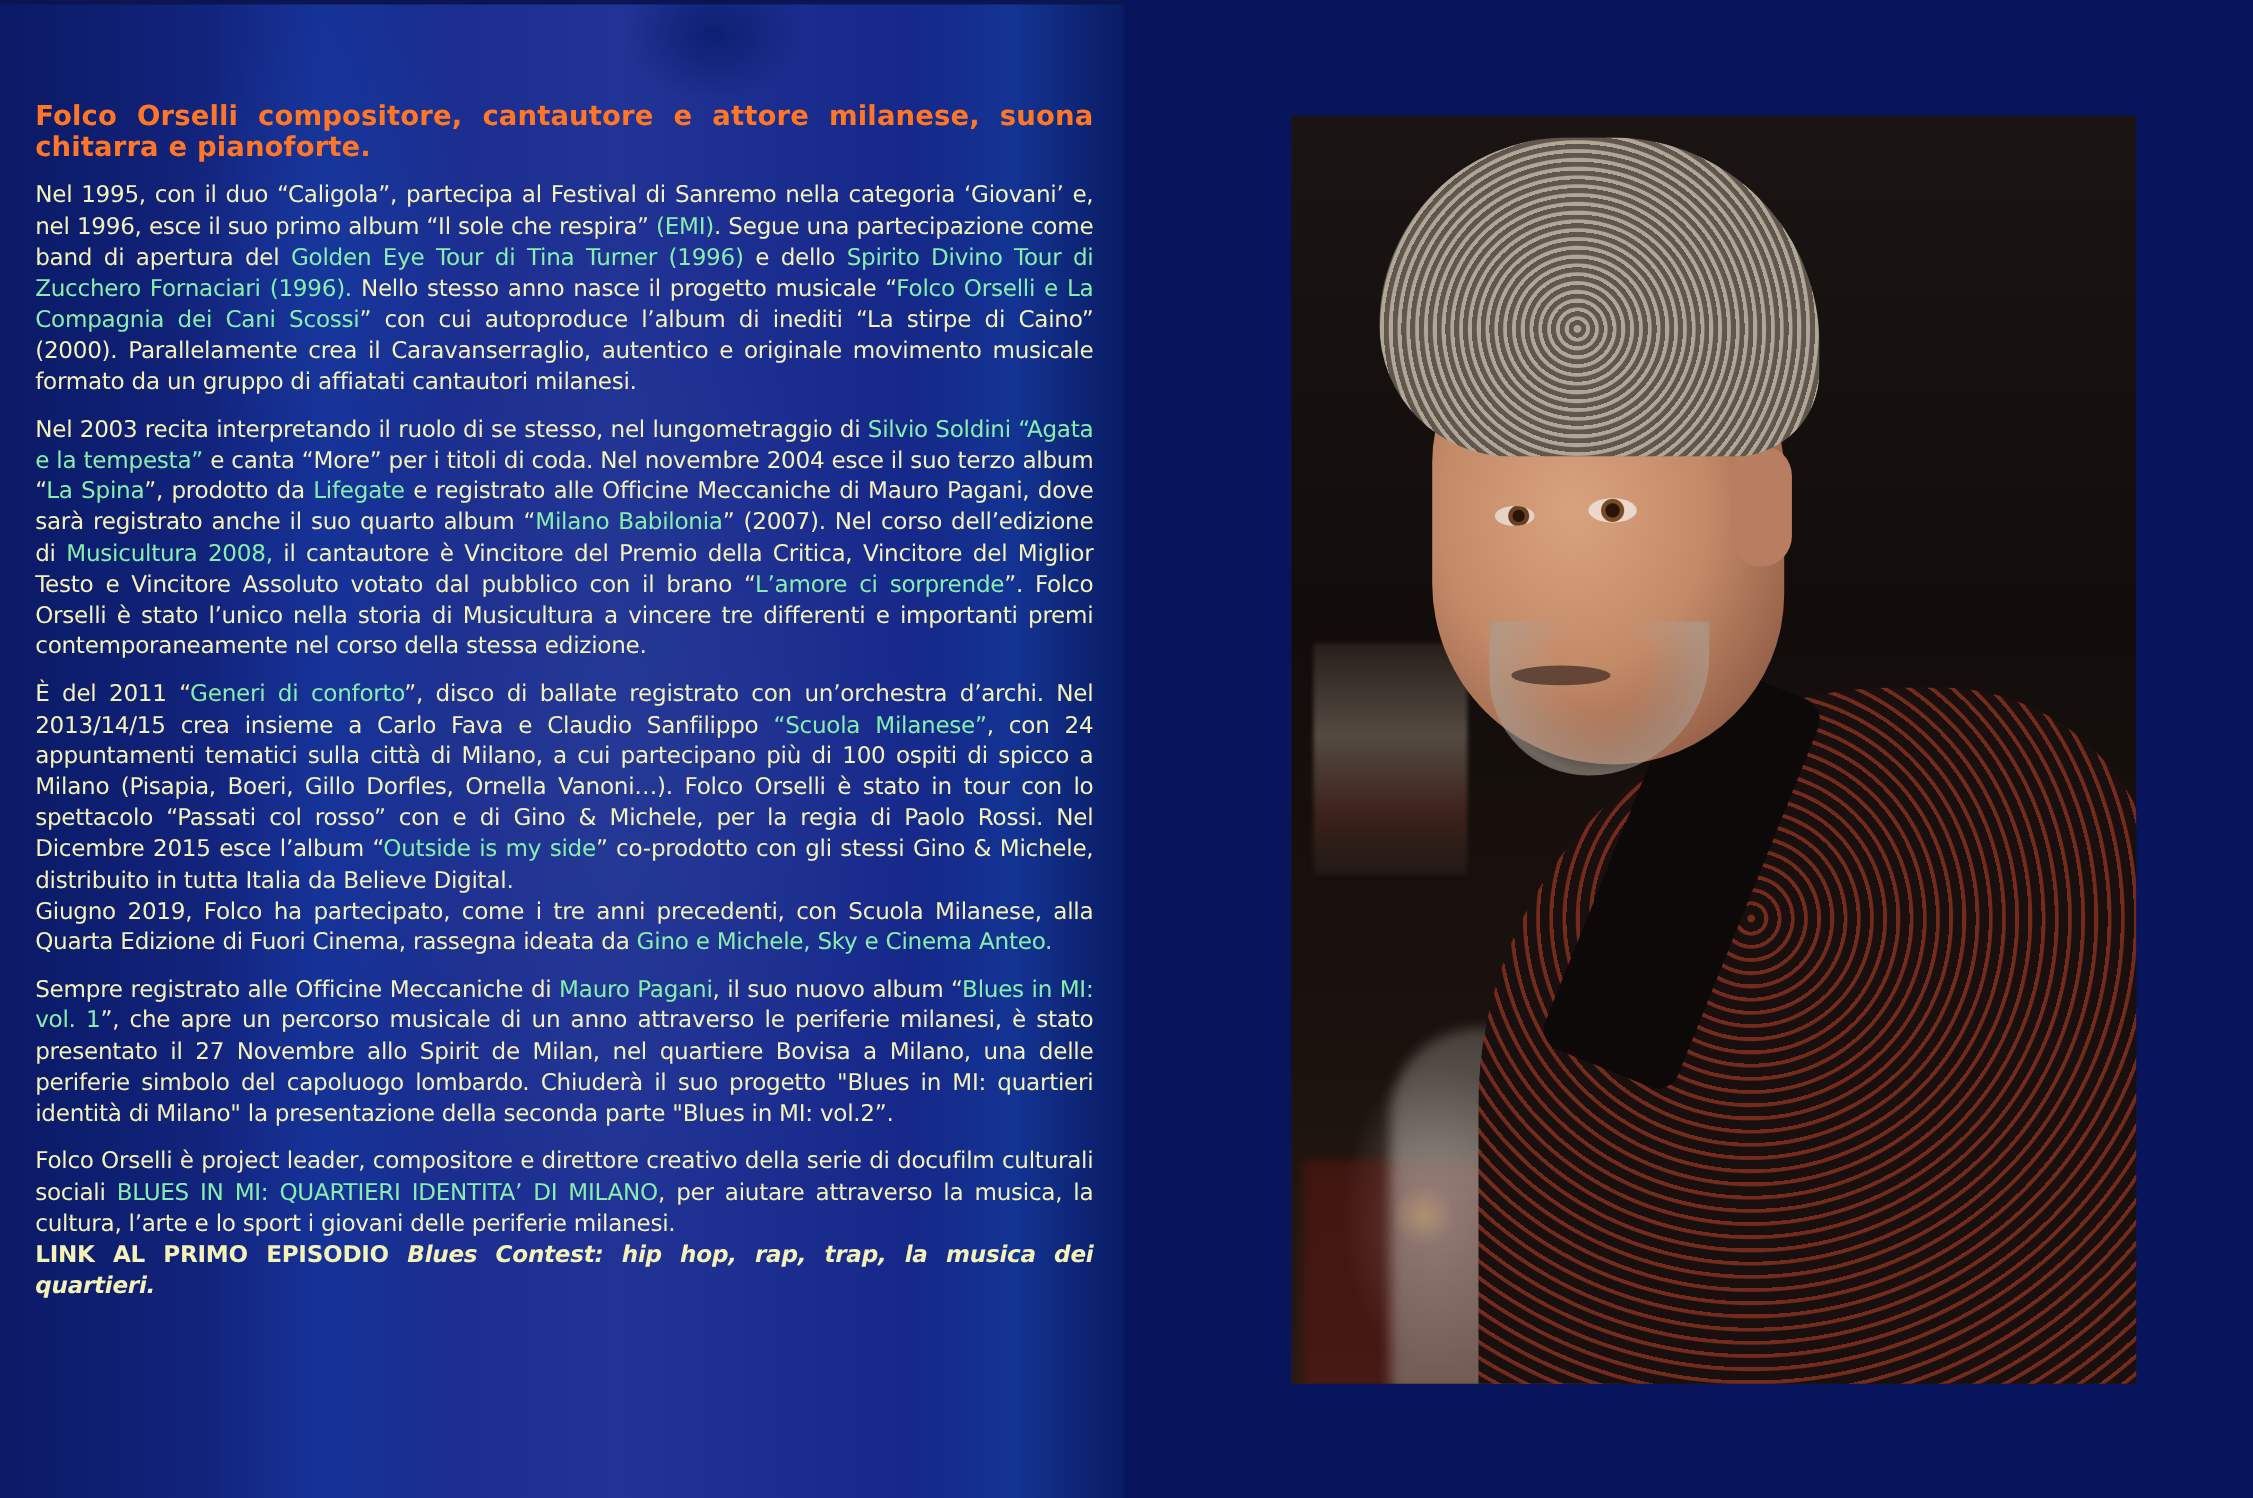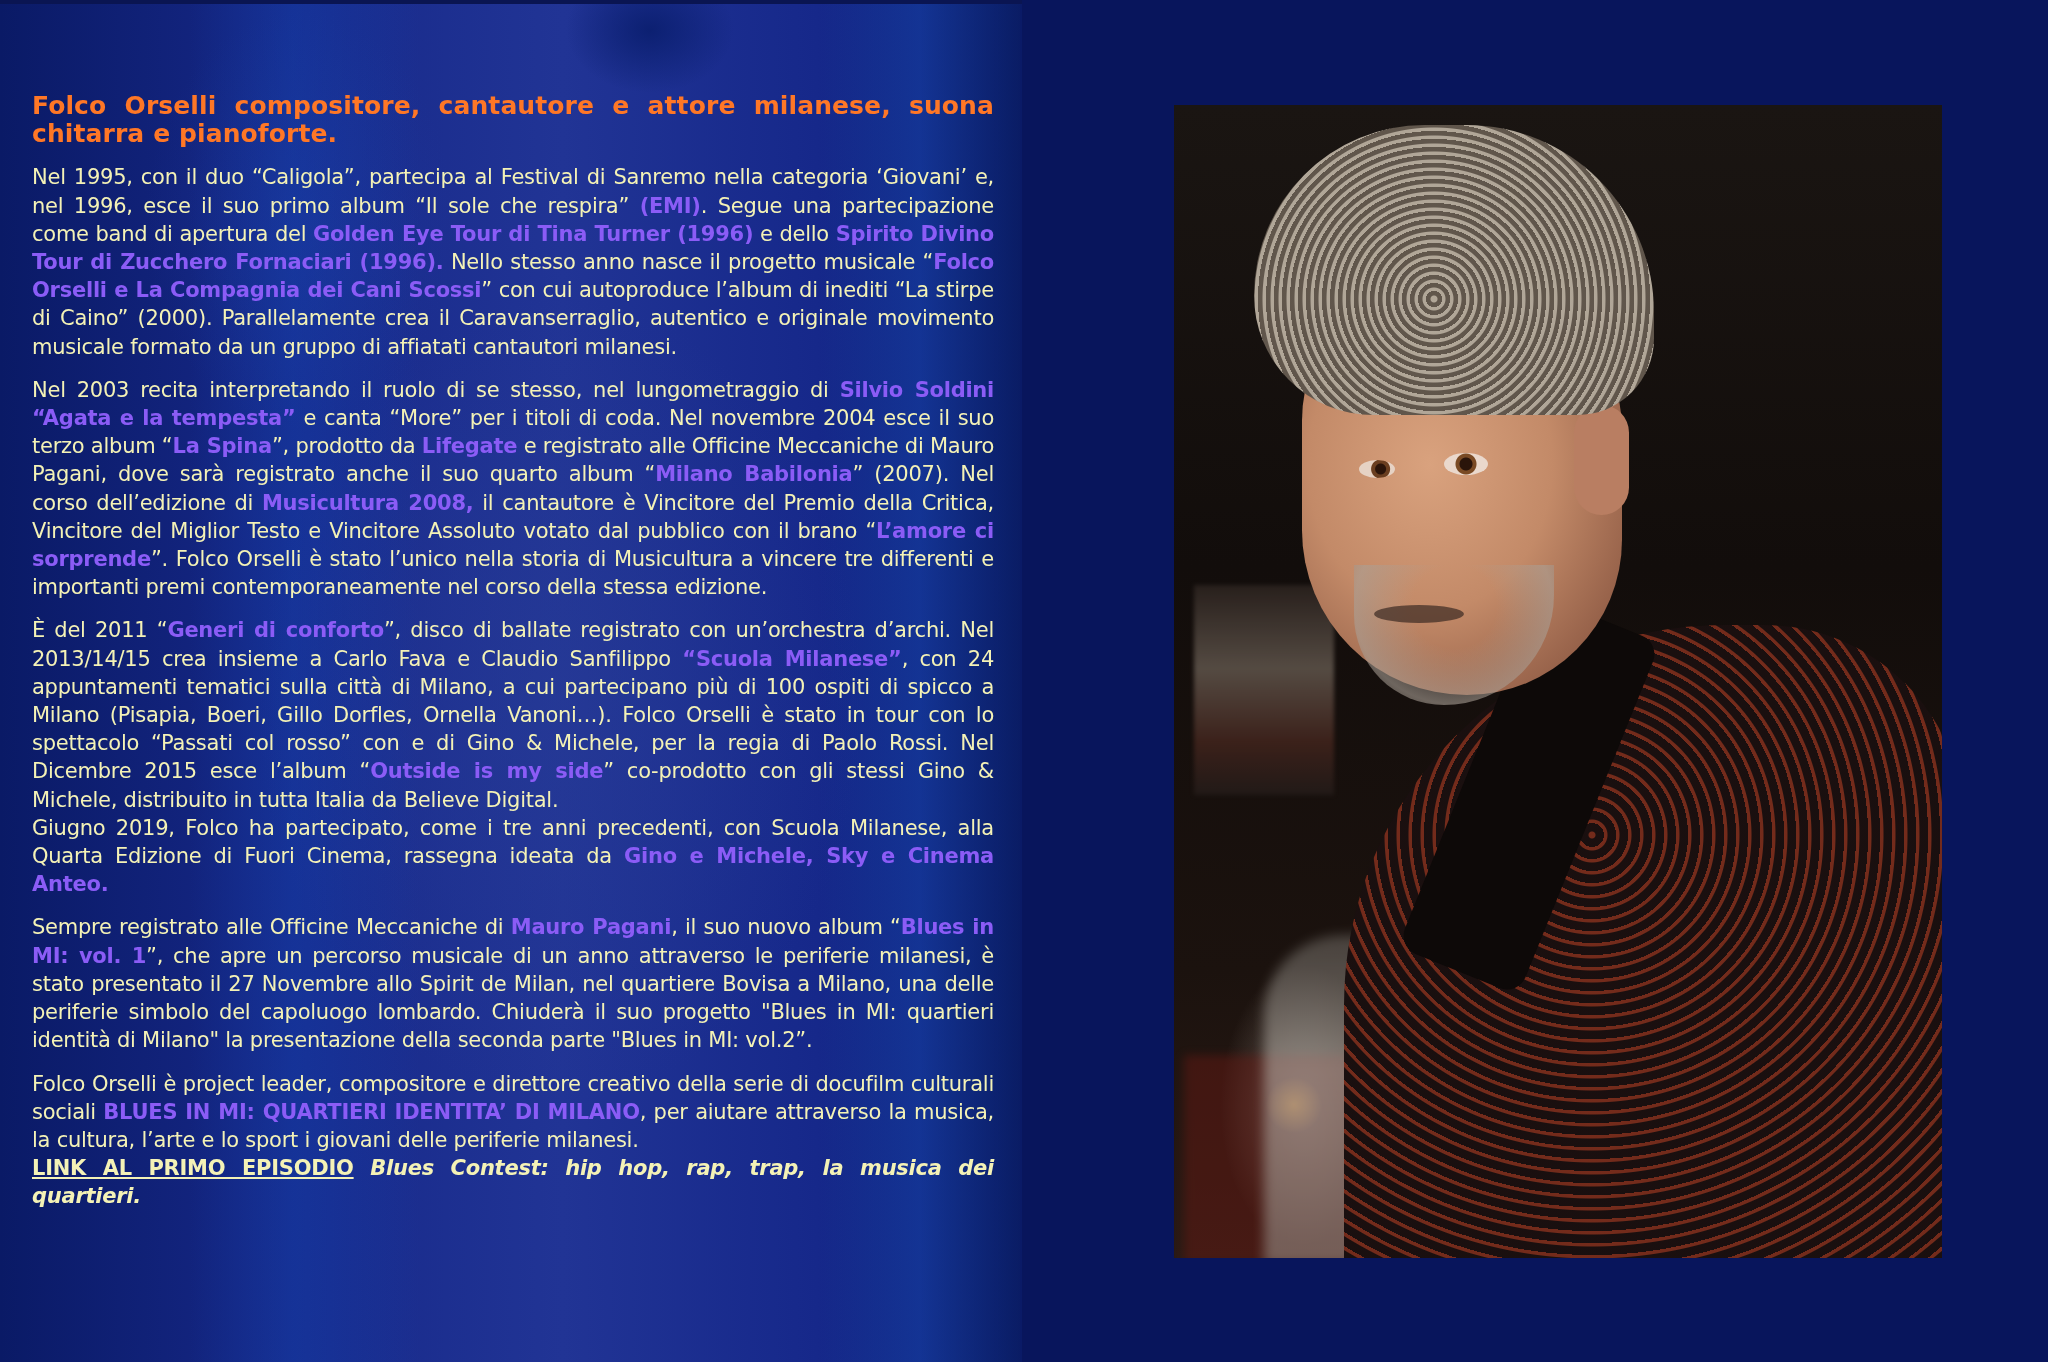--- a/index.html
+++ b/index.html
@@ -66,30 +66,29 @@
     margin: 0 0 15px 0;
   }
   .text-column .headline {
     color: #ff7726;
     font-weight: bold;
     font-size: 25px;
     letter-spacing: 0.1px;
     margin-bottom: 15px;
   }
   .text-column b {
-    font-weight: bold;
-    color: #8b5cf6;
+    font-weight: normal;
+    color: #86efac;
   }
   .text-column .tight {
     margin-bottom: 0;
   }
   .link-first {
     color: #f4f2b6;
     font-weight: bold;
-    text-decoration: underline;
     cursor: pointer;
   }
   .episode-title {
     font-weight: bold;
     font-style: italic;
   }
 
   
   .photo {
     position: absolute;

